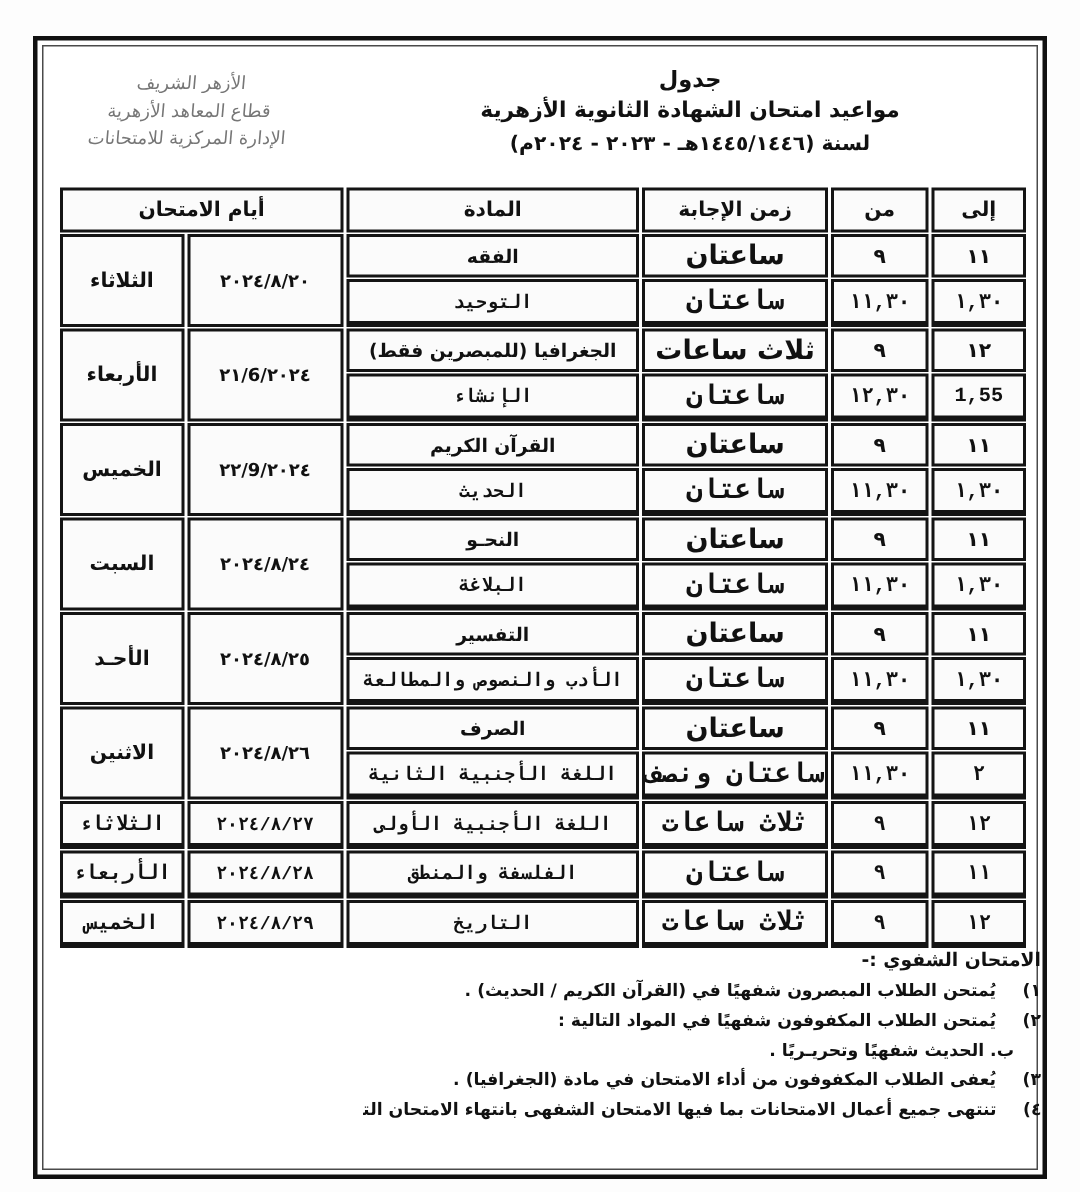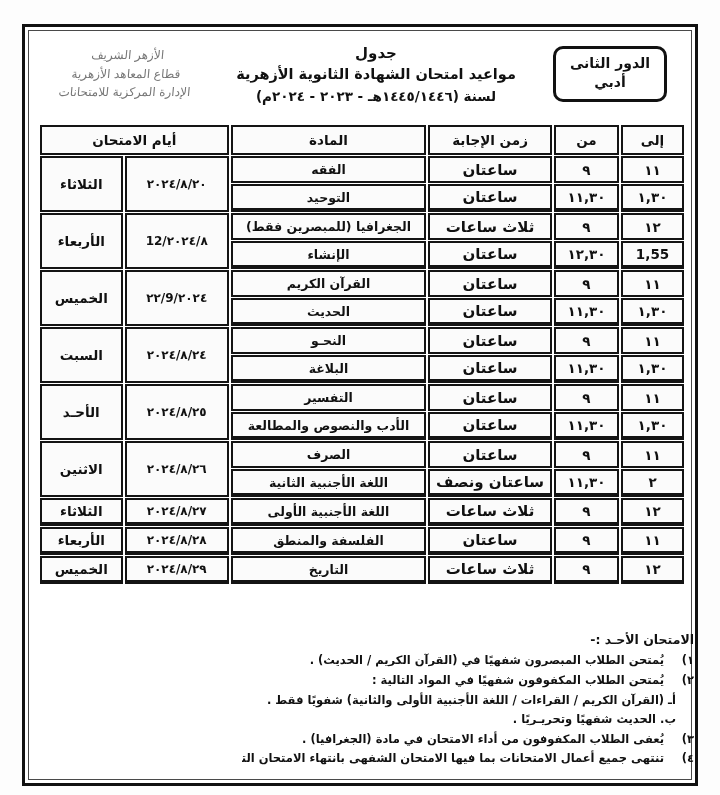--- a/index.html
+++ b/index.html
@@ -107,25 +107,25 @@
   .c-to{width:58px;}
   .c-from{width:60px;}
   .c-dur{width:114px;}
   .c-sub{width:180px;}
   .c-date{width:96px;}
   .c-day{width:76px;}
 
   td.day-cell{font-size:13.5px;letter-spacing:.2px;}
   td.date-cell{font-size:12px;}
   td.sub-cell{font-size:12.5px;letter-spacing:-.2px;margin-top:33px;}
-  td.dur-cell{font-size:15px;}
+  td.dur-cell{font-size:18px;}
   td.num-cell{font-size:13.5px;}
 
   
-  tr.grp-end td{border-bottom-width:4px;}
+  tr.grp-end td{border-bottom-width:4px;font-family:Liberation Mono, monospace;}
 
   
   .notes{
     position:absolute;
     right:26px;top:630px;
     width:452px;
     text-align:right;
     line-height:1.62;
   }
   .notes .note-head{
@@ -148,26 +148,20 @@
 </style>
 </head>
 <body>
 
 <div id="sheet">
 
   <div class="page-frame"></div>
 
   <div class="header-band">
 
-    <div class="hdr-badge-wrap">
-      <div class="round-badge">
-        <div>الدور الثانى</div>
-        <div>أدبي</div>
-      </div>
-    </div>
 
     <div class="hdr-title-wrap">
       <div class="t1">جدول</div>
       <div class="t2">مواعيد امتحان الشهادة الثانوية الأزهرية</div>
       <div class="t3">لسنة (١٤٤٥/١٤٤٦هـ - ٢٠٢٣ - ٢٠٢٤م)</div>
     </div>
 
     <div class="hdr-logo-wrap">
       <div>الأزهر الشريف</div>
       <div>قطاع المعاهد الأزهرية</div>
@@ -207,21 +201,21 @@
           <td class="num-cell">١,٣٠</td>
           <td class="num-cell">١١,٣٠</td>
           <td class="dur-cell">ساعتان</td>
           <td class="sub-cell">التوحيد</td>
         </tr>
         <tr>
           <td class="num-cell">١٢</td>
           <td class="num-cell">٩</td>
           <td class="dur-cell">ثلاث ساعات</td>
           <td class="sub-cell">الجغرافيا (للمبصرين فقط)</td>
-          <td class="date-cell" rowspan="2">٢٠٢٤/٨/12</td>
+          <td class="date-cell" rowspan="2">٢٠٢٤/6/٢١</td>
           <td class="day-cell" rowspan="2">الأربعاء</td>
         </tr>
         <tr class="grp-end">
           <td class="num-cell">1,55</td>
           <td class="num-cell">١٢,٣٠</td>
           <td class="dur-cell">ساعتان</td>
           <td class="sub-cell">الإنشاء</td>
         </tr>
         <tr>
           <td class="num-cell">١١</td>
@@ -300,31 +294,30 @@
           <td class="num-cell">٩</td>
           <td class="dur-cell">ثلاث ساعات</td>
           <td class="sub-cell">التاريخ</td>
           <td class="date-cell" rowspan="1">٢٠٢٤/٨/٢٩</td>
           <td class="day-cell" rowspan="1">الخميس</td>
         </tr>
       </tbody>
   </table>
 
   <div class="notes">
-    <div class="note-head">الامتحان الأحـد :-</div>
+    <div class="note-head">الامتحان الشفوي :-</div>
     <div id="notes-list">
         <div class="note-row">
           <span class="idx">١)</span>
           <span class="txt">يُمتحن الطلاب المبصرون شفهيًا في (القرآن الكريم / الحديث) .</span>
         </div>
         <div class="note-row">
           <span class="idx">٢)</span>
           <span class="txt">يُمتحن الطلاب المكفوفون شفهيًا في المواد التالية :</span>
         </div>
-        <div class="note-sub">أـ (القرآن الكريم / القراءات / اللغة الأجنبية الأولى والثانية) شفويًا فقط .</div>
         <div class="note-sub">ب. الحديث شفهيًا وتحريـريًا .</div>
         <div class="note-row">
           <span class="idx">٣)</span>
           <span class="txt">يُعفى الطلاب المكفوفون من أداء الامتحان في مادة (الجغرافيا) .</span>
         </div>
         <div class="note-row clip-last">
           <span class="idx">٤)</span>
           <span class="txt">تنتهى جميع أعمال الامتحانات بما فيها الامتحان الشفهى بانتهاء الامتحان التحر</span>
         </div>
       </div>

